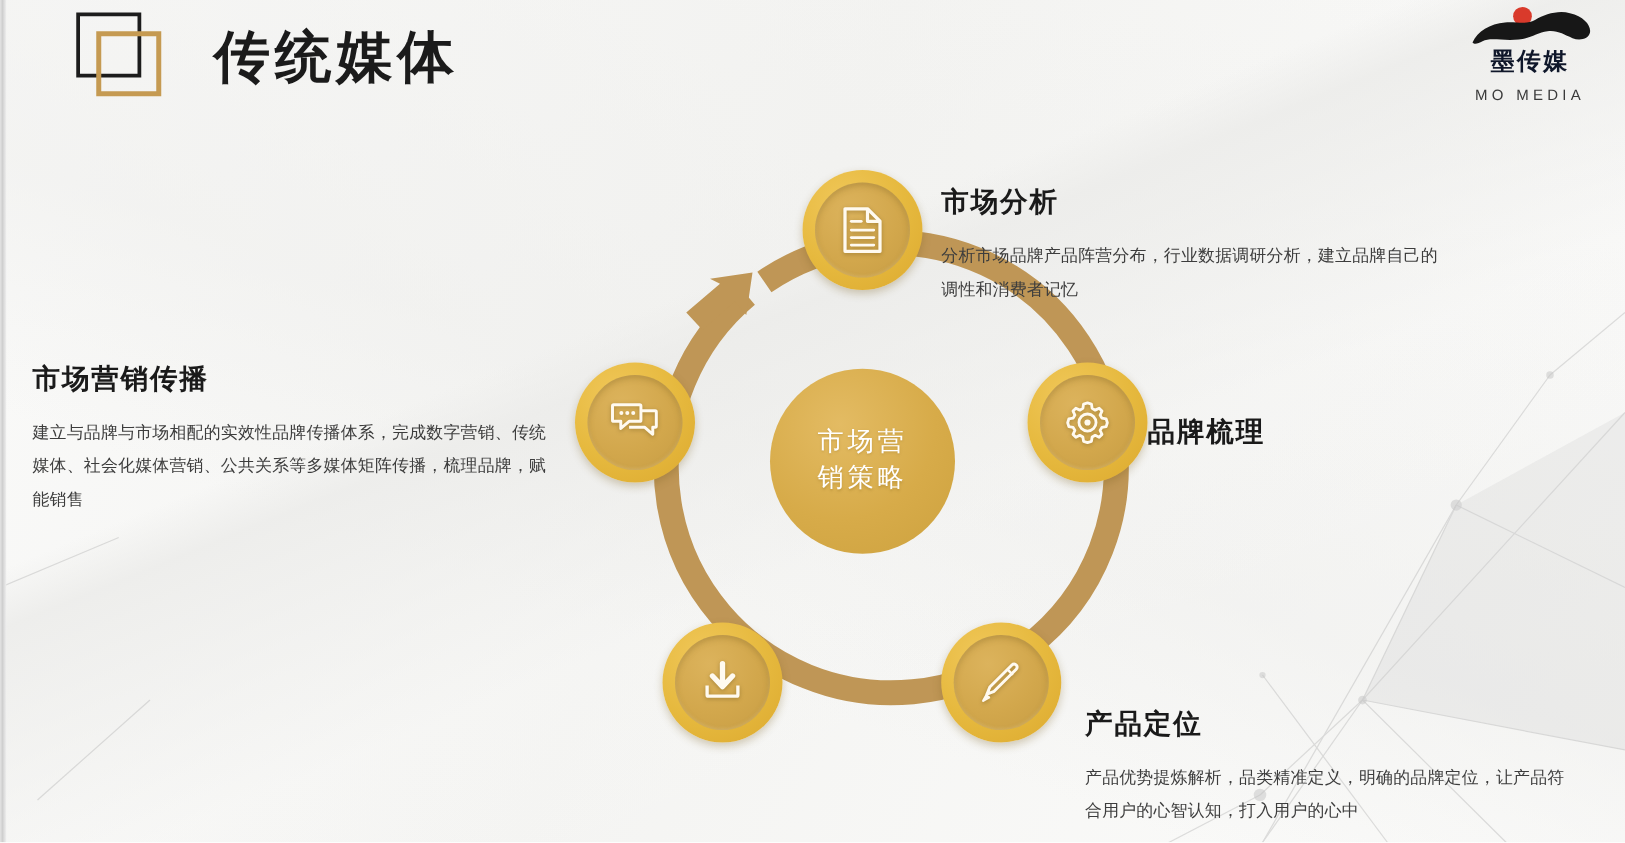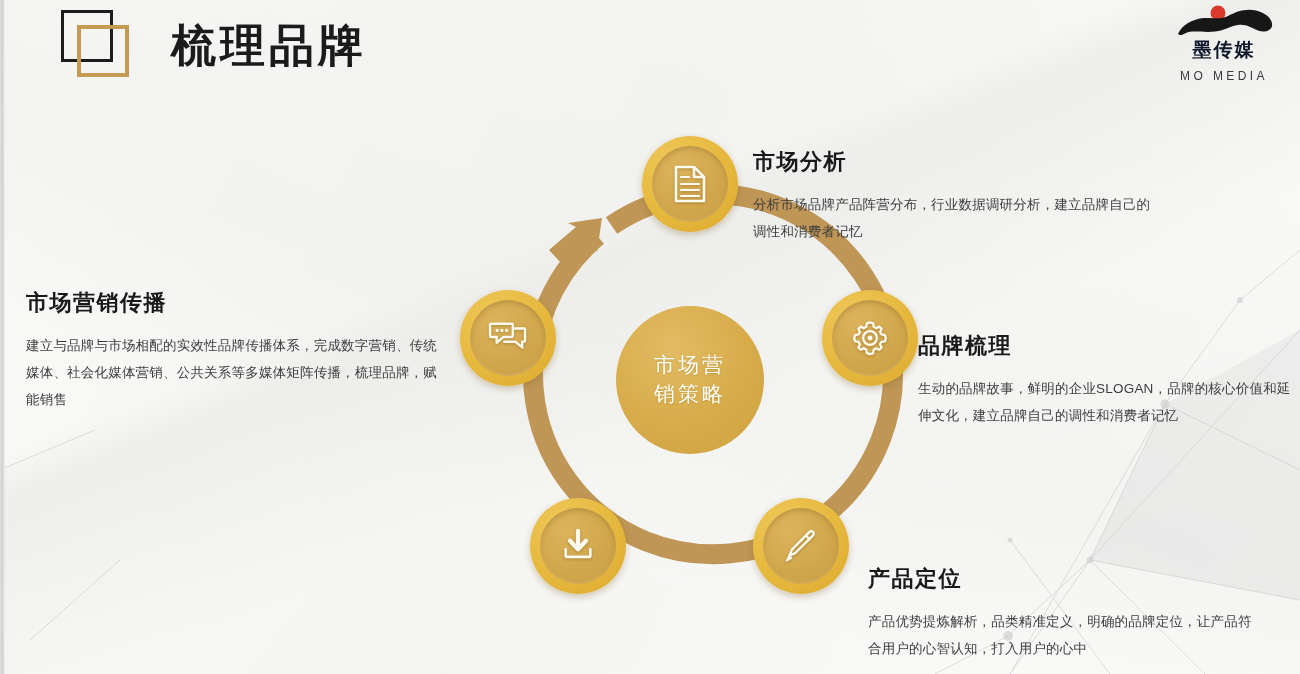--- a/index.html
+++ b/index.html
@@ -208,21 +208,21 @@
     </g>
   </svg>
 
   <div class="left-rail"></div>
 
   <div class="header">
     <div class="brand-mark">
       <div class="sq-dark"></div>
       <div class="sq-gold"></div>
     </div>
-    <div class="slide-title">梳理品牌</div>
+    <div class="slide-title">传统媒体</div>
   </div>
 
   <div class="corp-logo">
     <svg class="ink" viewBox="0 0 112 36">
       <circle cx="50" cy="9" r="7.5" fill="#d93a2b"></circle>
       <path d="M10 30 C14 21 24 15 36 14 C46 13.3 53 16 60 12 C68 7.5 78 4 88 6.5 C99 9.2 105 16 104 22 C103 27 96 29 90 26.5 C83 23.6 78 20 70 21 C62 22 57 26.6 47 27.6 C34 28.8 24 25.8 18 29 C14.6 30.8 11.6 32 10 30 Z" fill="#171717"></path>
     </svg>
     <div class="logo-cn">墨传媒</div>
     <div class="logo-en">MO MEDIA</div>
   </div>
@@ -230,21 +230,21 @@
   <div class="diagram">
 
     <svg width="480" height="480" viewBox="0 0 480 480">
 
       <path d="M 147.5 96.2
                A 180 180 0 1 0 161.5 85.6" fill="none" stroke="#bf9656" stroke-width="20" stroke-linecap="butt"></path>
 
       <polygon points="118,83 152,78 147,112 138,101 112,124 99,110 126,87" fill="#bf9656"></polygon>
     </svg>
 
-    <div class="hub" style="left:166px; top:166px;">
+    <div class="hub" style="left:166px; top:155px;">
       <div class="hub-text">市场营
 销策略</div>
     </div>
 
     <div class="node" style="left:192px; top:-4px;">
       <div class="inner">
         <svg width="34" height="38" viewBox="0 0 34 38">
           <path d="M3 2 h18 l10 10 v24 a0 0 0 0 1 0 0 H3 Z" fill="none" stroke="#fffaf0" stroke-width="2.6" stroke-linejoin="round"></path>
           <path d="M21 2 v10 h10" fill="none" stroke="#fffaf0" stroke-width="2.6" stroke-linejoin="round"></path>
           <g stroke="#fffaf0" stroke-width="2.2" stroke-linecap="round">
@@ -303,21 +303,20 @@
 
   </div>
 
   <div class="block right" id="blk-market">
     <h3>市场分析</h3>
     <p>分析市场品牌产品阵营分布，行业数据调研分析，建立品牌自己的调性和消费者记忆</p>
   </div>
 
   <div class="block right" id="blk-brand">
     <h3>品牌梳理</h3>
-    <p>生动的品牌故事，鲜明的企业SLOGAN，品牌的核心价值和延伸文化，建立品牌自己的调性和消费者记忆</p>
   </div>
 
   <div class="block right" id="blk-product">
     <h3>产品定位</h3>
     <p>产品优势提炼解析，品类精准定义，明确的品牌定位，让产品符合用户的心智认知，打入用户的心中</p>
   </div>
 
 
   <div class="block left" id="blk-comms">
     <h3>市场营销传播</h3>

